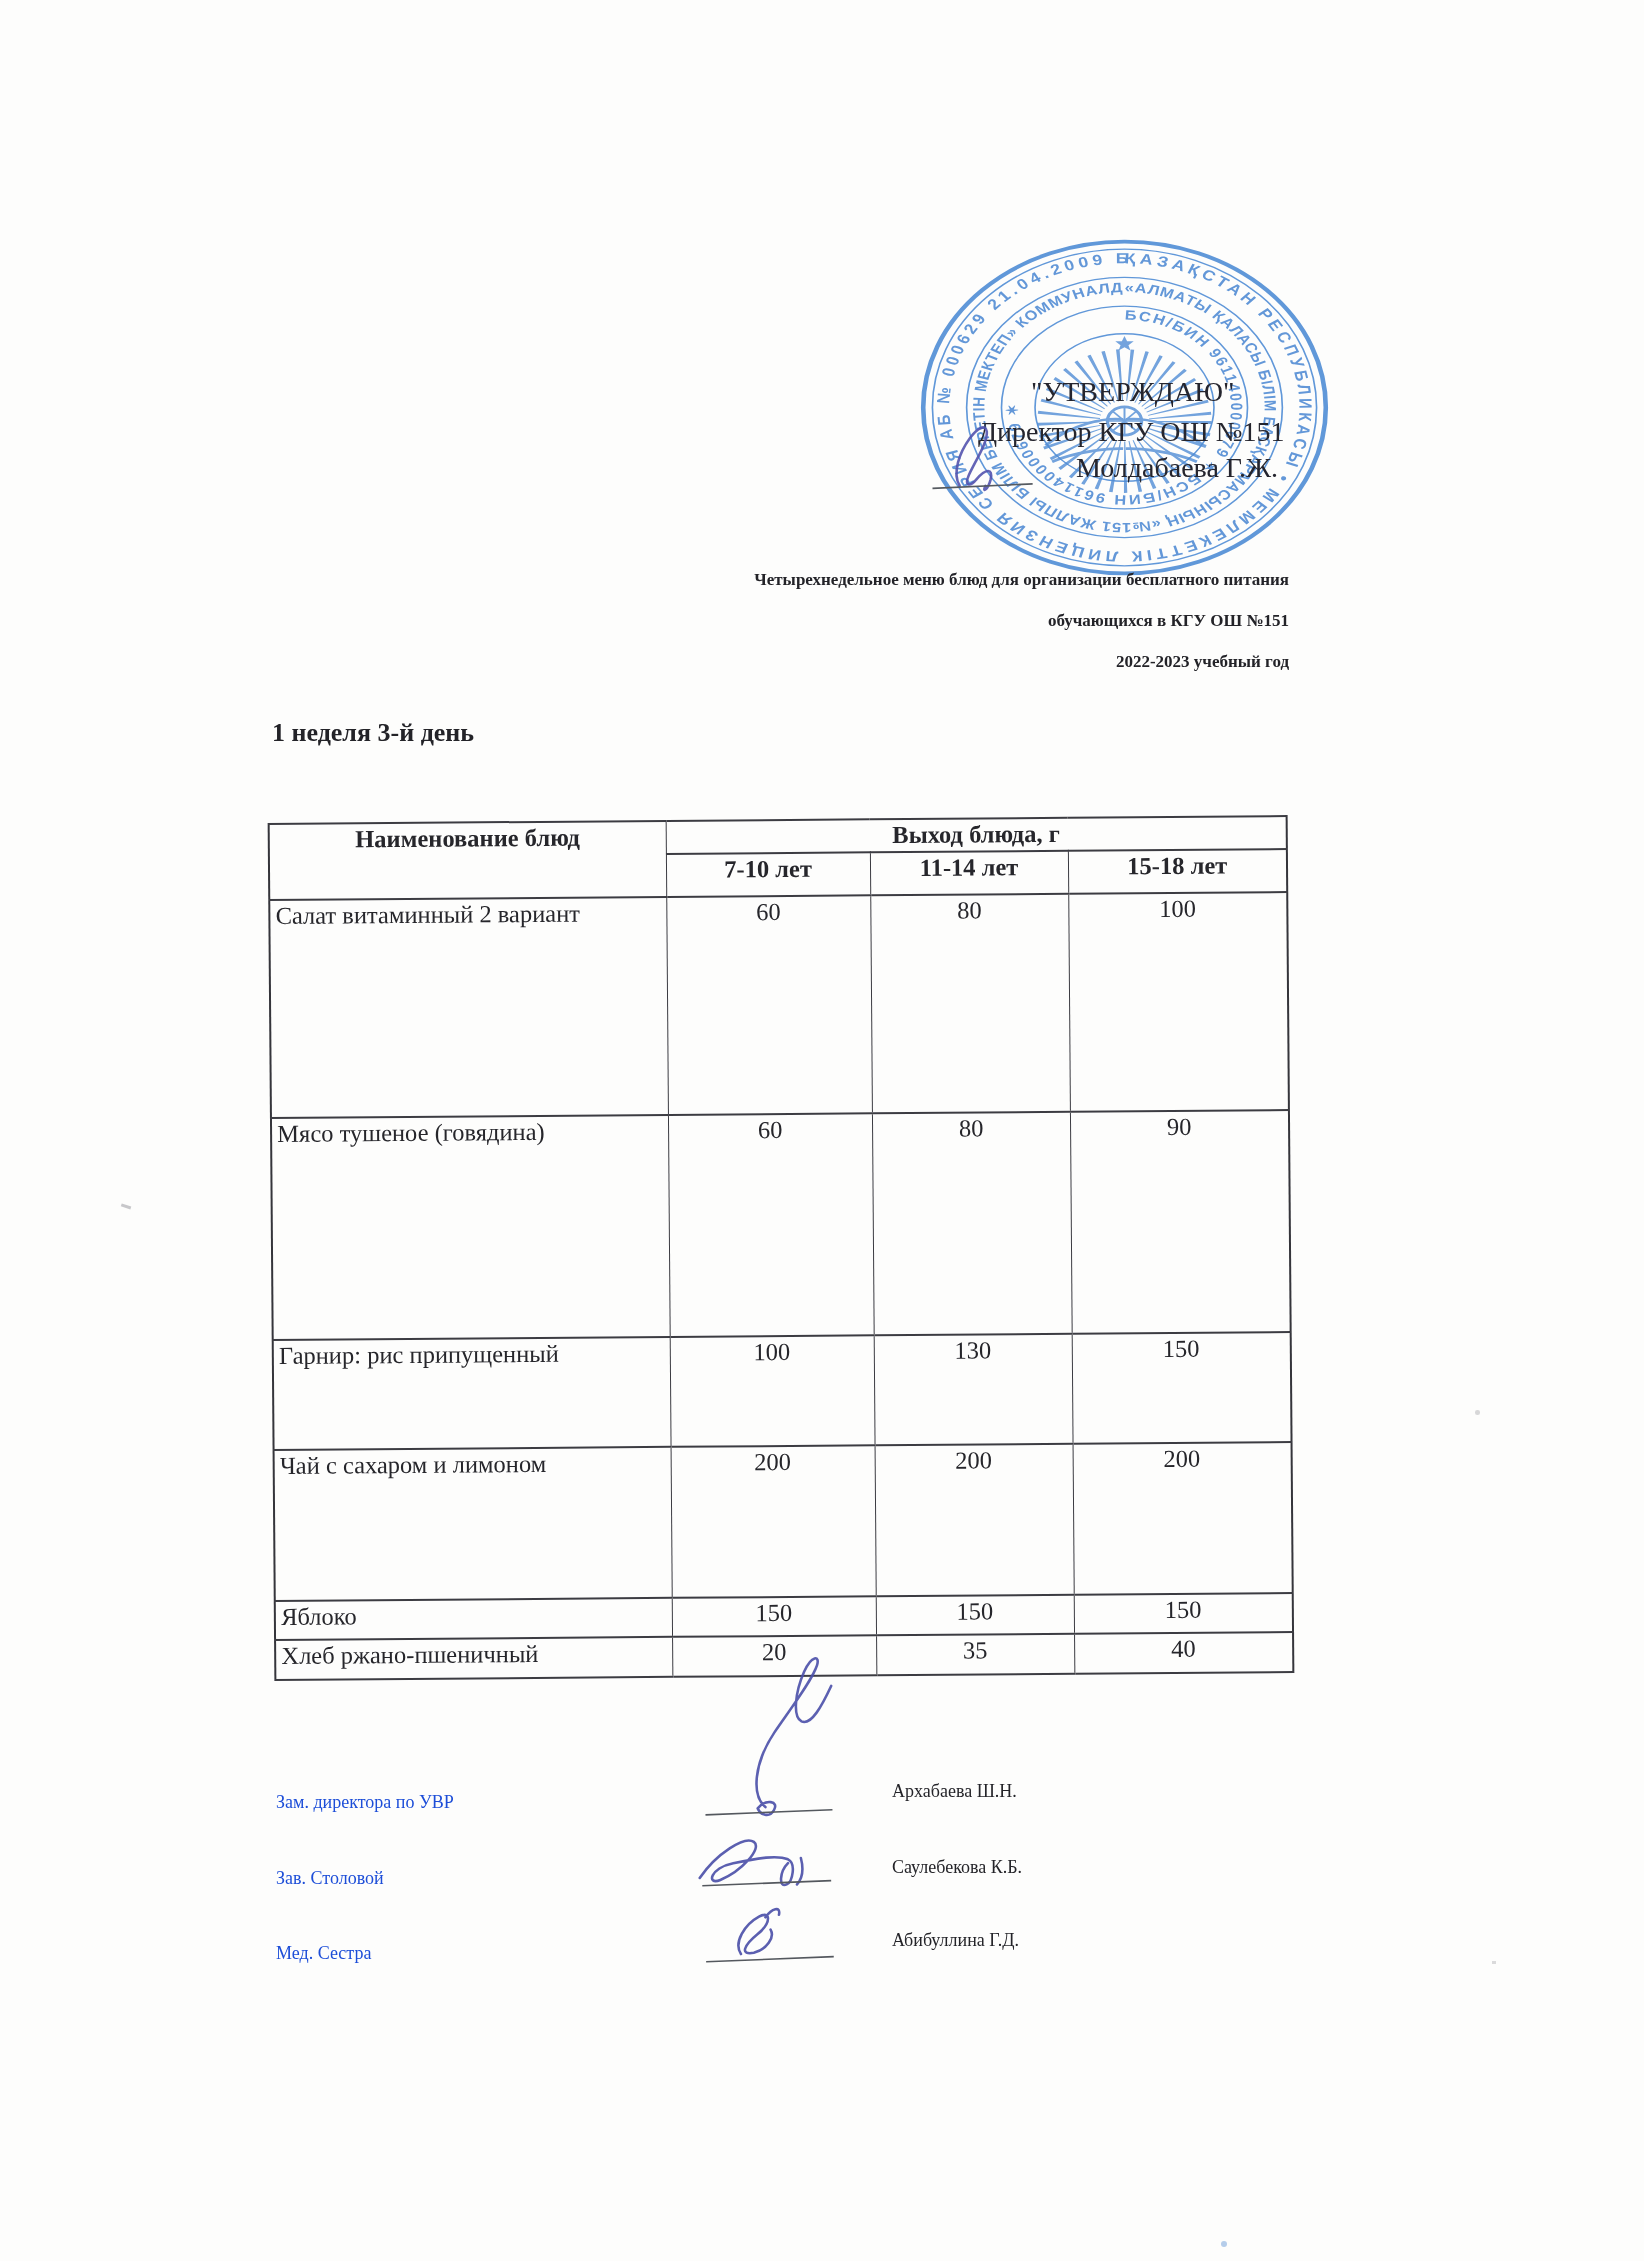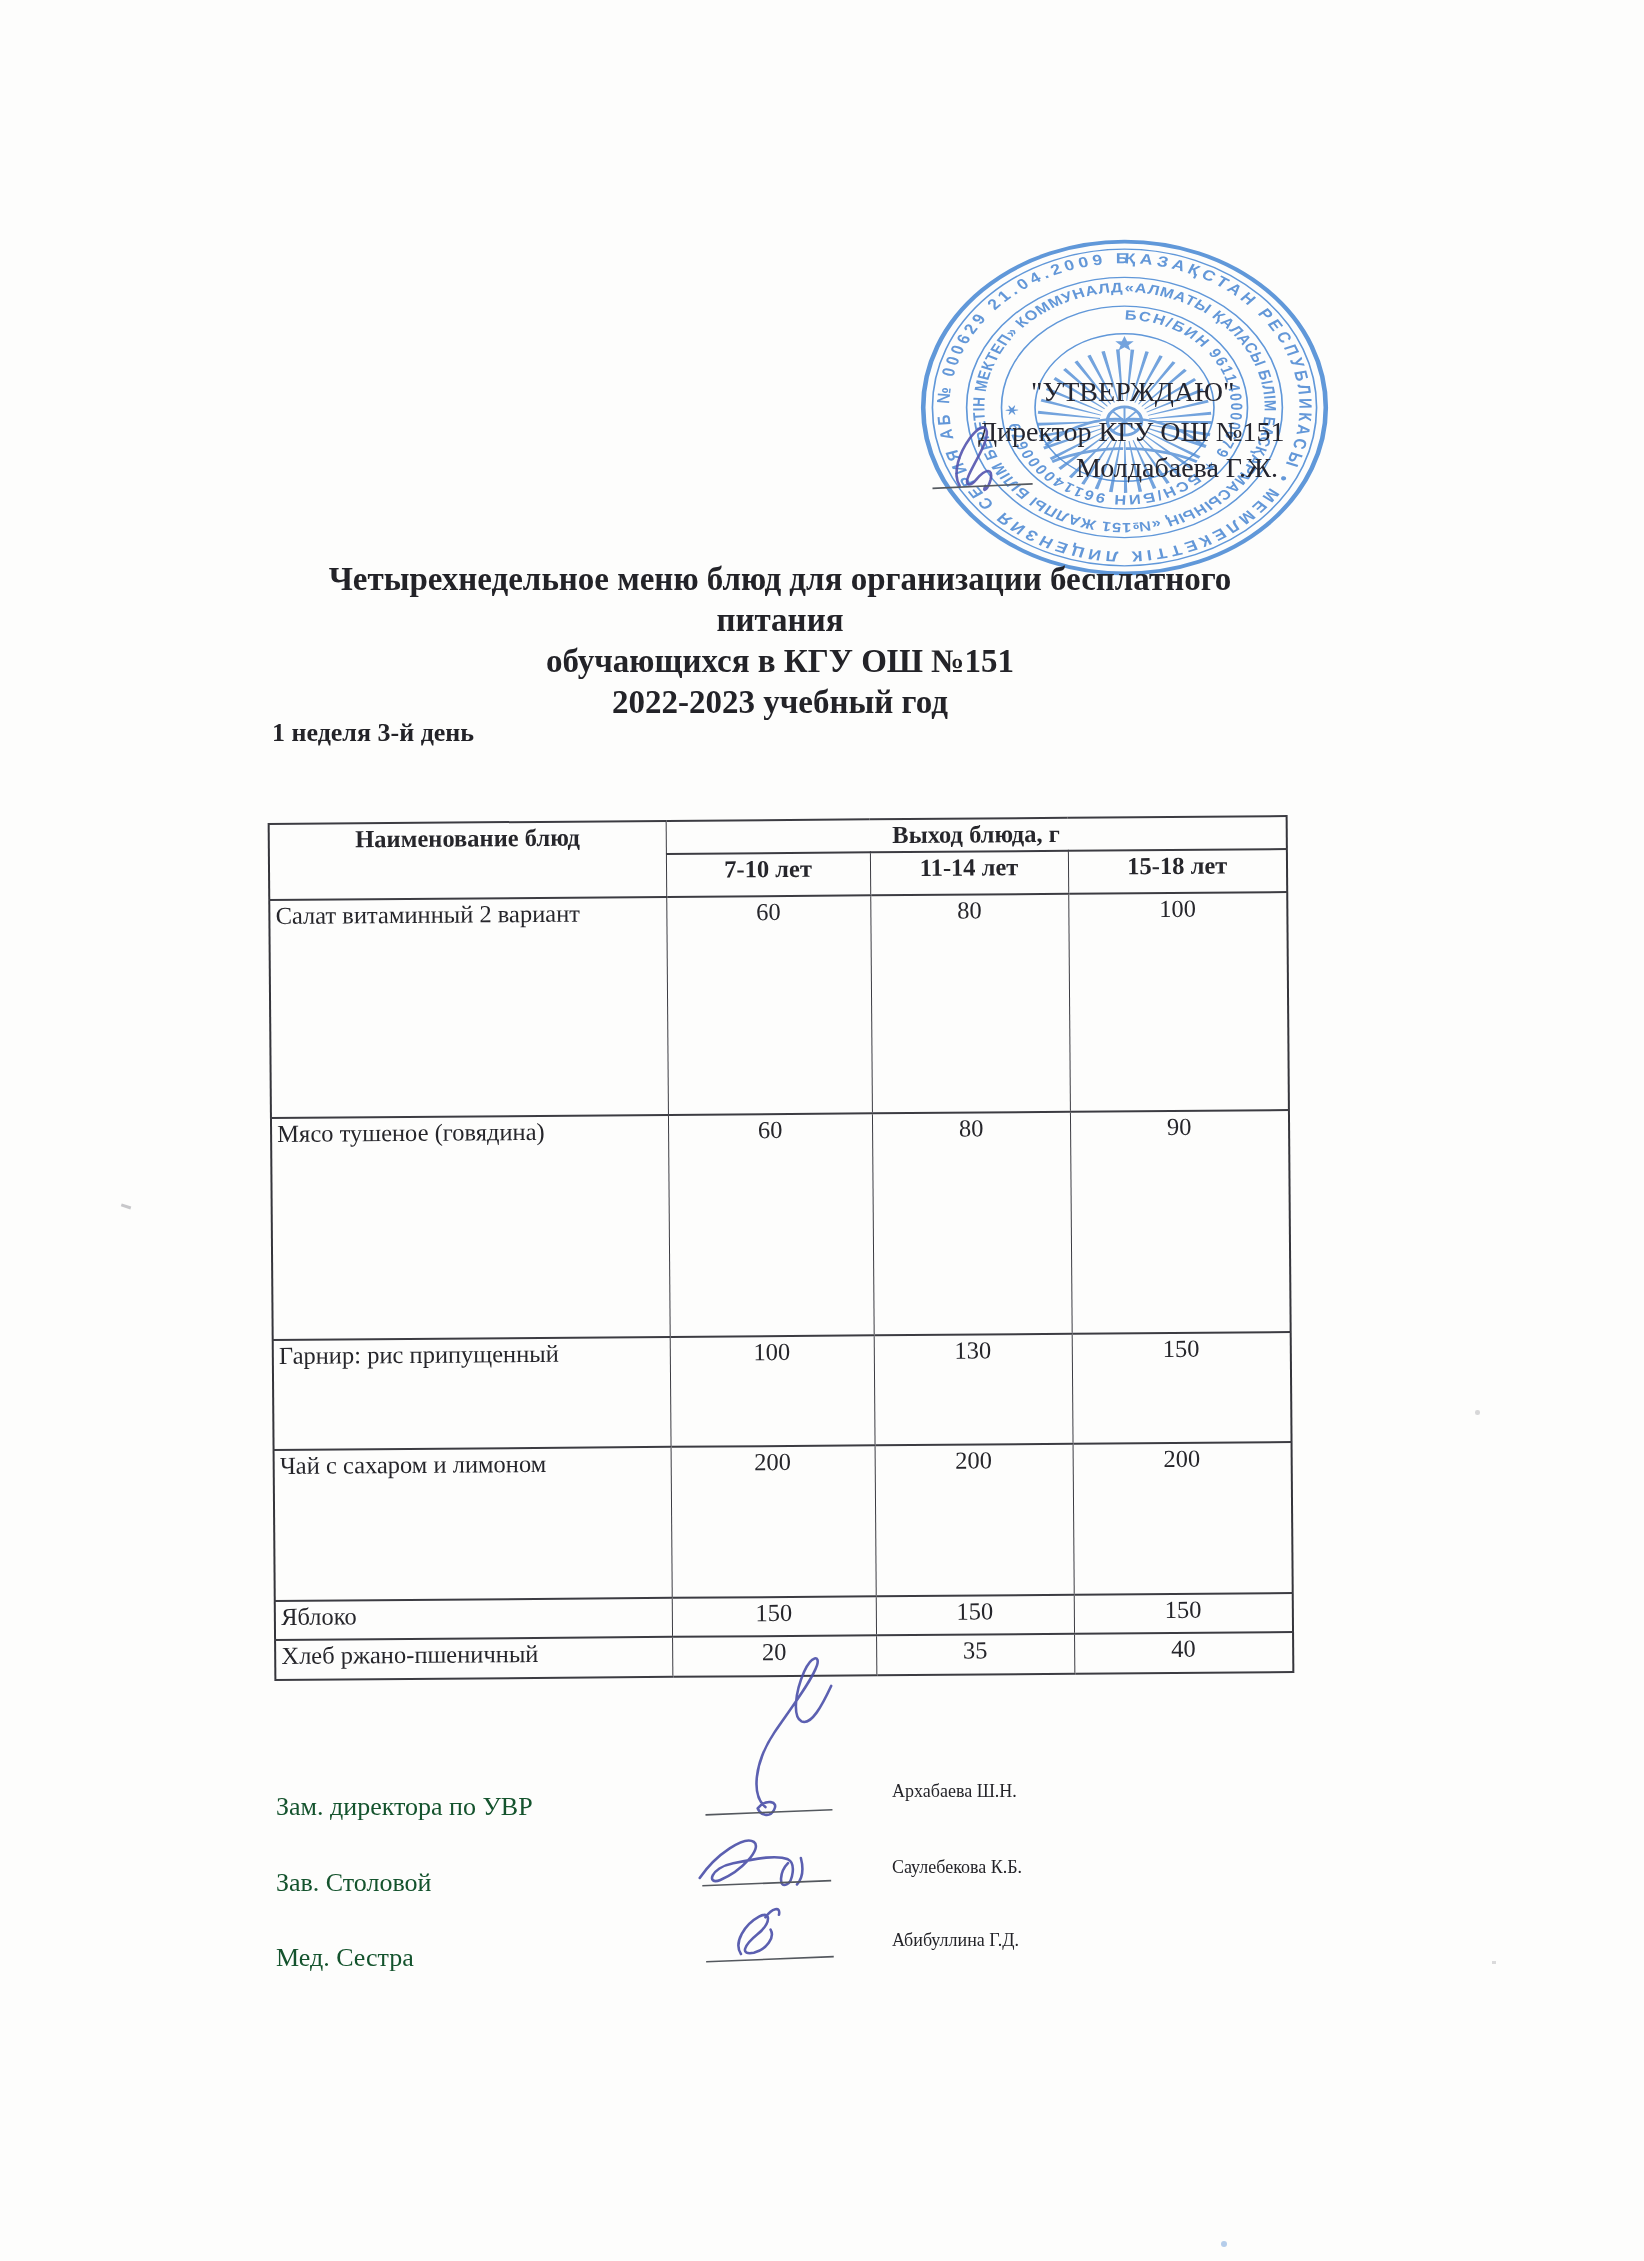--- a/index.html
+++ b/index.html
@@ -20,21 +20,21 @@
   
   #stamp{
     position:absolute;left:914px;top:234px;width:421px;height:347px;
     z-index:2;opacity:.92;filter:blur(0.4px);
   }
   #dir-sign{position:absolute;left:926px;top:416px;width:139px;height:84px;z-index:6;}
 
   
   #title-block{
     position:absolute;left:271px;top:559px;width:1018px;
-    text-align:center;font-weight:bold;font-size:33px;line-height:41px;
+    text-align:right;font-weight:bold;font-size:17px;line-height:41px;
     color:#232328;z-index:4;
   }
   #week-label{
     position:absolute;left:272px;top:718px;
     font-weight:bold;font-size:26px;color:#232328;
   }
 
   
   #table-wrap{
     position:absolute;left:271px;top:819px;width:1022px;
@@ -54,21 +54,21 @@
   tr.h1{height:33px;}
   tr.h2{height:43px;}
   tr.r0{height:218px;}
   tr.r1{height:222px;}
   tr.r2{height:110px;}
   tr.r3{height:151px;}
   tr.r4{height:39px;}
   tr.r5{height:40px;}
 
   
-  .sig-role{position:absolute;left:276px;font-size:26px;color:#14532d;white-space:nowrap;}
+  .sig-role{position:absolute;left:276px;font-size:18px;color:#1d4ed8;white-space:nowrap;}
   .sig-name{position:absolute;left:892px;font-size:18px;color:#242429;white-space:nowrap;}
   #role-0{top:1792px;} #role-1{top:1868px;text-align:center;} #role-2{top:1943px;}
   #name-0{top:1781px;} #name-1{top:1857px;} #name-2{top:1930px;}
   #sign-block{position:absolute;left:670px;top:1646px;width:245px;height:348px;z-index:3;}
 
   
   .artifact{position:absolute;}
   #art-1{left:121px;top:1205px;width:10.3px;height:3.2px;background:#9a9aa0;transform:rotate(18deg);opacity:.55;}
   #art-2{left:1475px;top:1410px;width:4.5px;height:4.5px;border-radius:50%;background:#a8a8ac;opacity:.45;}
   #art-3{left:1492px;top:1961px;width:3.9px;height:2.6px;background:#b0b0b4;opacity:.45;}

